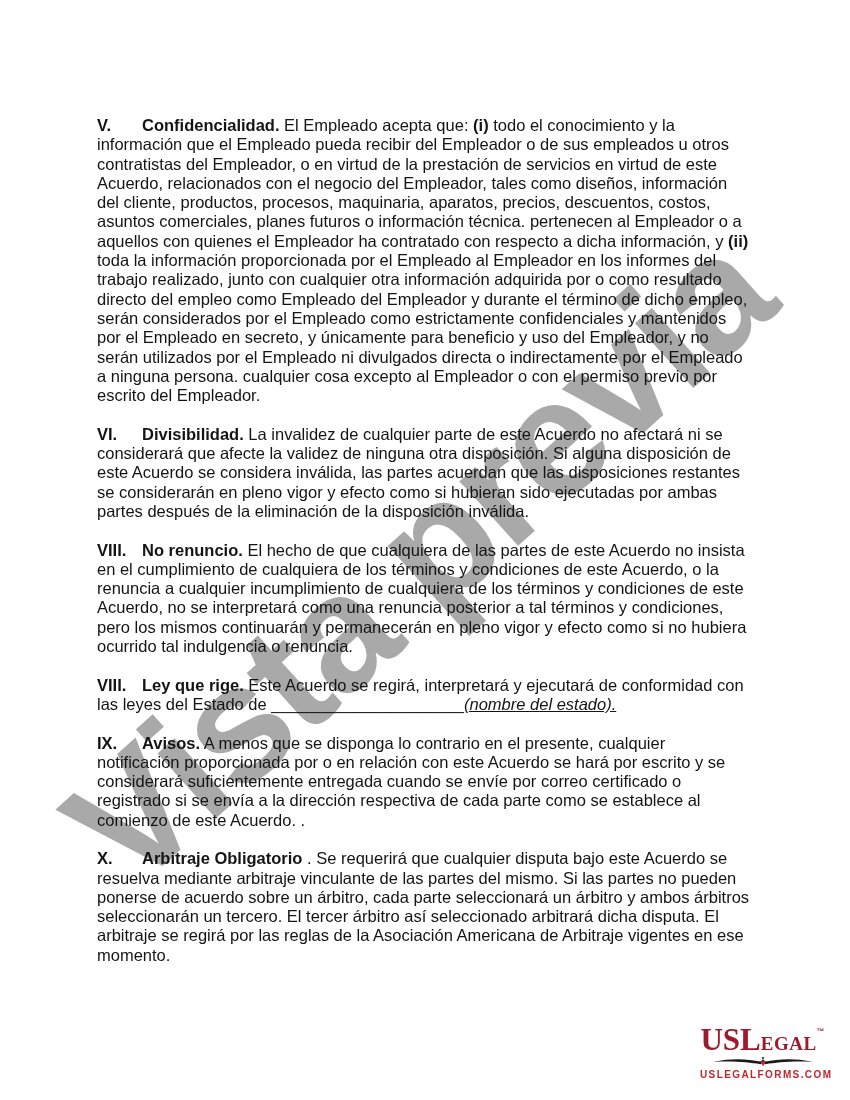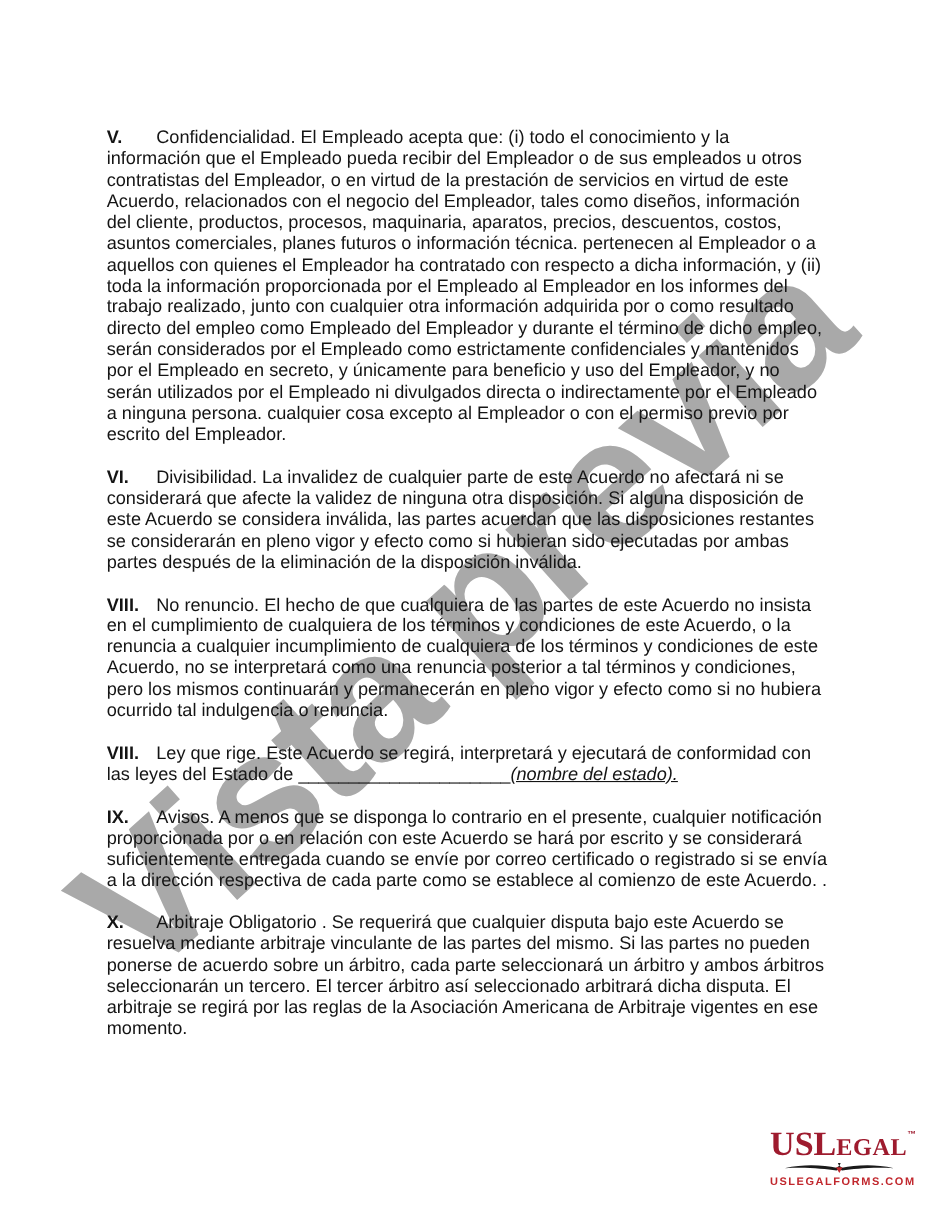--- a/index.html
+++ b/index.html
@@ -43,40 +43,40 @@
     text-align: left;
   }
   .content p {
     margin: 0 0 19.3px 0;
   }
   .num {
     display: inline-block;
     width: 45px;
     font-weight: bold;
   }
-  .b { font-weight: normal; }
+  .b { font-weight: bold; }
   .i { font-style: italic; text-decoration: underline; }
   
   .logo {
     position: absolute;
     right: 25px;
     top: 1024px;
     width: 125px;
     text-align: center;
     z-index: 2;
   }
   .logo-wordmark {
     font-family: "Liberation Serif", serif;
     font-weight: bold;
     color: #9e1b2e;
     white-space: nowrap;
     line-height: 1;
   }
   .logo-us, .logo-l { font-size: 31px; }
-  .logo-egal { font-size: 22px; letter-spacing: 0.5px; }
+  .logo-egal { font-size: 19px; letter-spacing: 0.5px; }
   .logo-tm {
     font-size: 8px;
     vertical-align: 16px;
     font-family: "Liberation Sans", sans-serif;
   }
   .logo-eagle {
     display: block;
     margin: 1px auto 1px auto;
     width: 116px;
     height: 12px;

